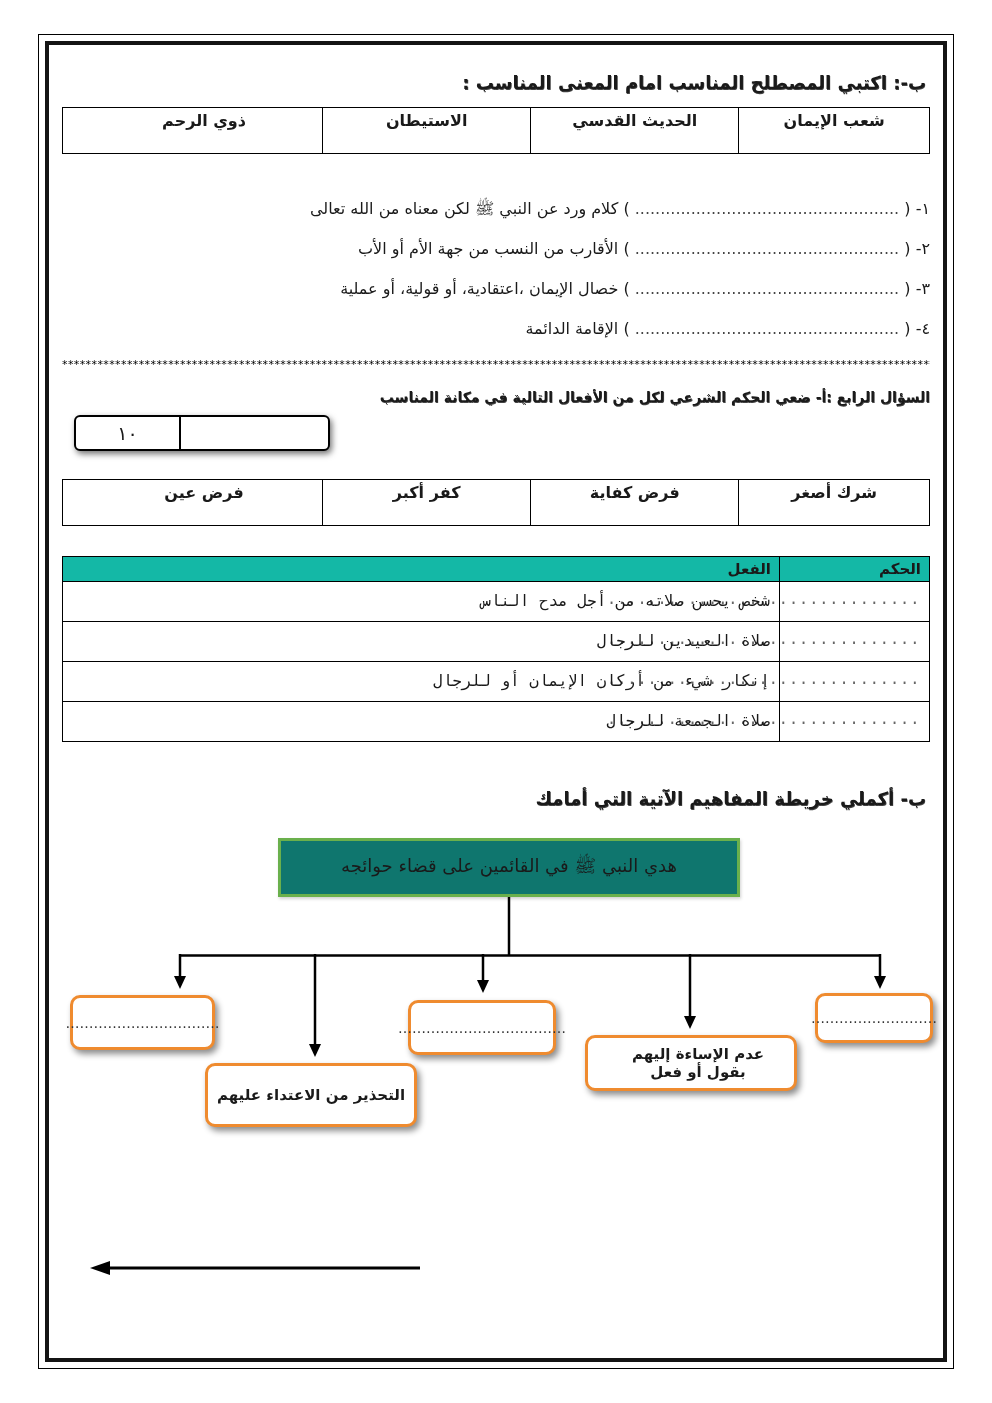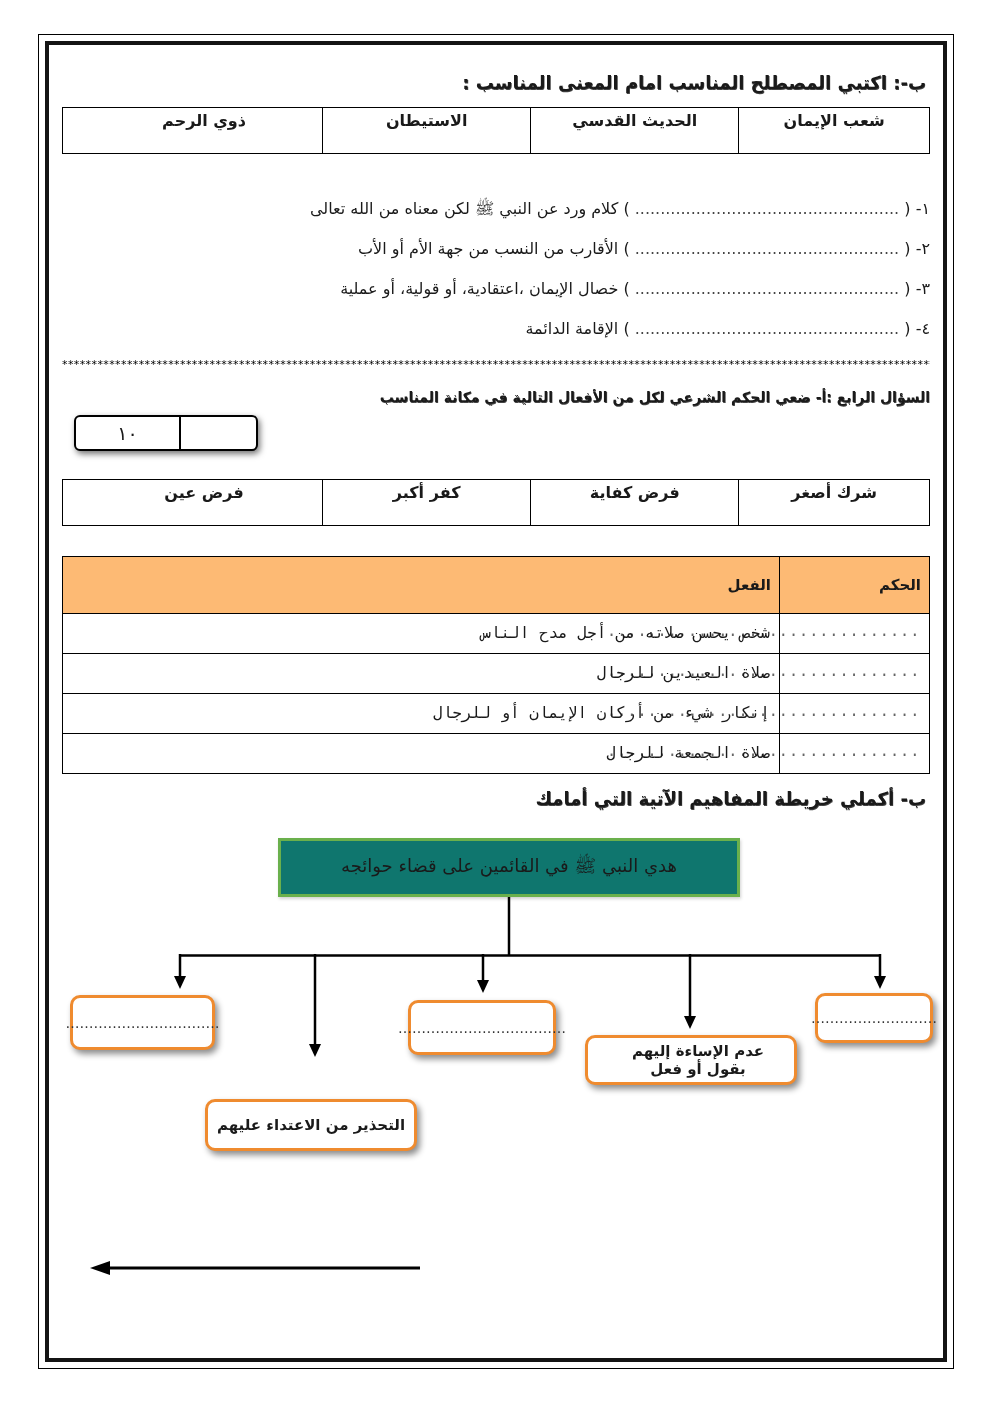--- a/index.html
+++ b/index.html
@@ -37,36 +37,36 @@
     margin-top:18px; font-size:11px; letter-spacing:0.4px;
     white-space:nowrap; overflow:hidden; direction:ltr; text-align:left; color:#000;
   }
 
   .q4-head { position:relative; margin-top:18px; height:76px; }
   .q4-title {
     font-weight:bold; font-size:14px; text-align:right;
     text-shadow:0.6px 0.6px 0 #444;
   }
   .score-box {
-    position:absolute; left:12px; top:26px; width:184px; height:36px;
+    position:absolute; left:12px; top:26px; width:256px; height:36px;
     border:2px solid #000; border-radius:6px; background:#fff;
     box-shadow:2px 3px 6px rgba(0,0,0,0.55);
     display:flex; direction:ltr; align-items:stretch;
   }
   .score-cell {
     width:105px; border-right:2px solid #000;
     display:flex; align-items:center; justify-content:center;
     font-size:19px;
   }
   .score-empty { flex:1; }
 
   table.hukm { width:100%; border-collapse:collapse; margin-top:30px; table-layout:fixed; }
   table.hukm th {
-    background:#fdba74; border:1.2px solid #000; font-size:15px; font-weight:bold;
-    padding:19px 8px; text-align:right; height:24px;
+    background:#14b8a6; border:1.2px solid #000; font-size:15px; font-weight:bold;
+    padding:3px 8px; text-align:right; height:24px;
   }
   th.hcol { width:150px; }
   table.hukm td { border:1.2px solid #000; vertical-align:top; padding:9px 9px; font-size:16px; height:40px; text-align:right;font-family:Liberation Mono, monospace; }
   td.dots-cell { text-align:center; font-size:11px; color:#666; letter-spacing:0.5px; padding-top:12px; }
 
   .map { position:absolute; left:62px; top:788px; width:868px; height:580px; direction:rtl; }
   .map-title {
     font-weight:bold; font-size:18px; text-align:right; padding-right:4px;
     text-shadow:0.6px 0.6px 0 #444;
   }
@@ -80,23 +80,23 @@
     box-shadow:1px 2px 3px rgba(0,0,0,0.18);
   }
   .node {
     position:absolute; border:3px solid #ef8b2f; border-radius:10px; background:#fff;
     box-shadow:3px 4px 6px rgba(0,0,0,0.45);
     display:flex; align-items:center; justify-content:center;
     font-size:15px; font-weight:bold; text-align:center; padding:4px 8px;
   }
   .node.blank { font-weight:normal; color:#333; font-size:14px; }
   .n1 { left:8px;   top:207px; width:145px; height:55px; }
-  .n2 { left:143px; top:275px; width:212px; height:52px;margin-top:36px; }
+  .n2 { left:143px; top:275px; width:212px; height:64px; }
   .n3 { left:346px; top:212px; width:148px; height:55px; }
-  .n4 { left:523px; top:247px; width:212px; height:50px;padding-left:22px; }
+  .n4 { left:523px; top:247px; width:212px; height:56px;padding-left:22px; }
   .n5 { left:753px; top:205px; width:118px; height:50px; }
 </style>
 </head>
 <body>
 
 <div class="page">
   <div class="frame-outer"></div>
   <div class="frame-inner"></div>
 
   <div class="content">

